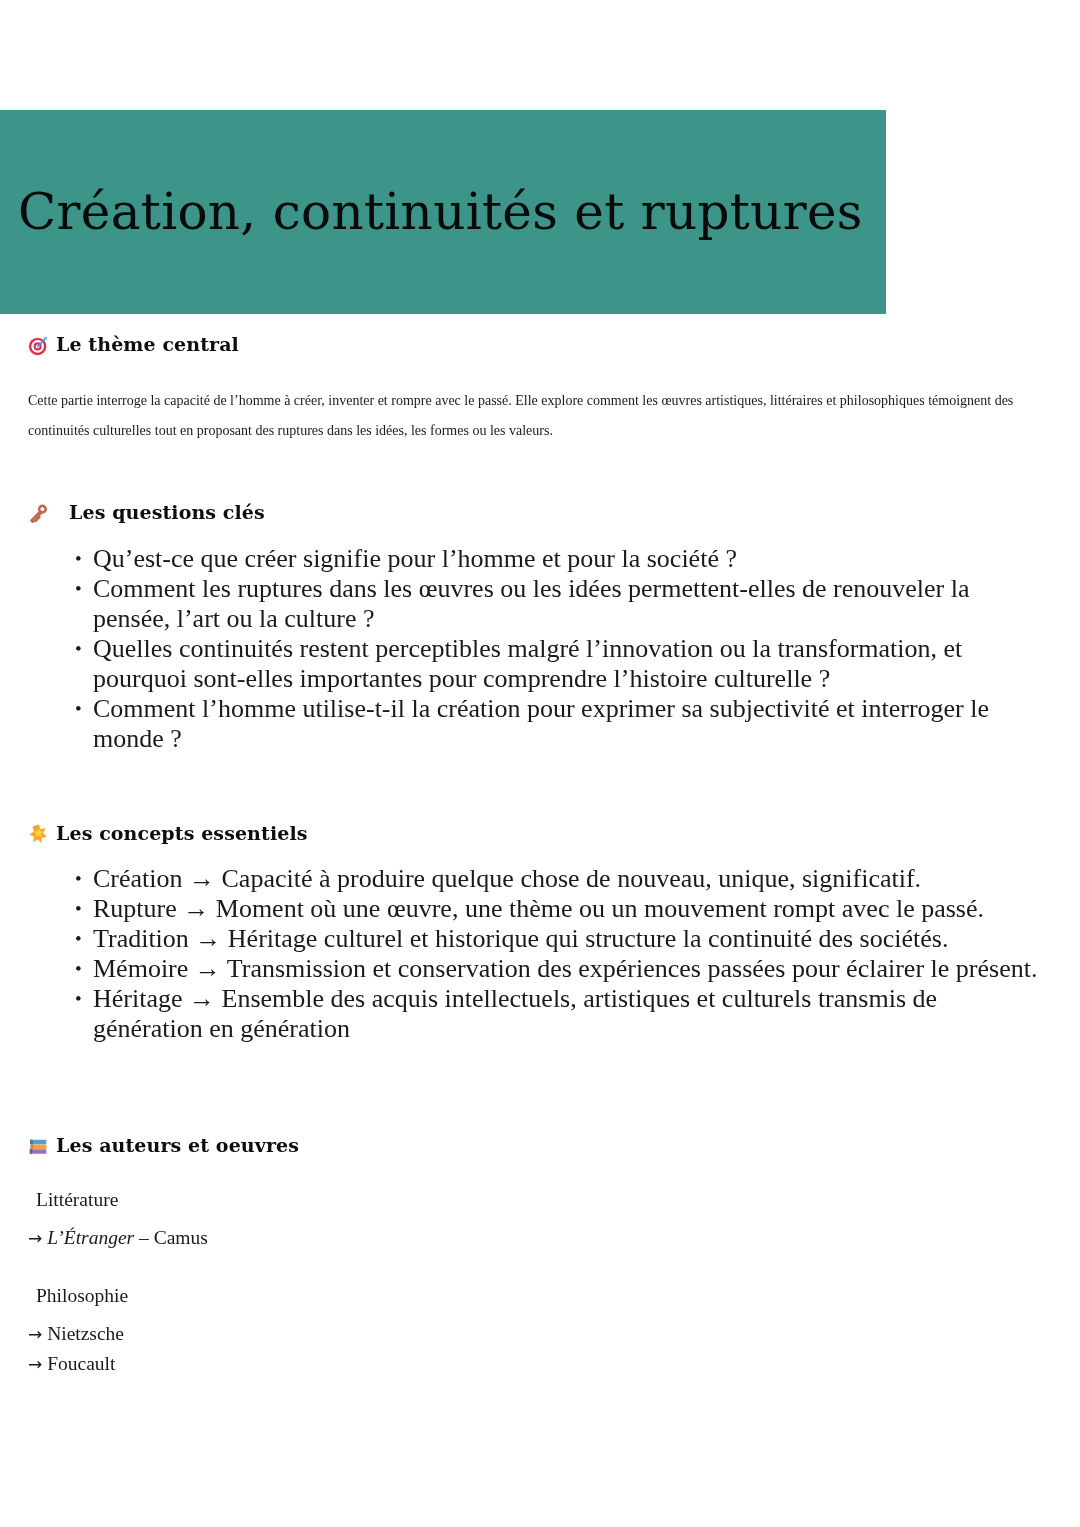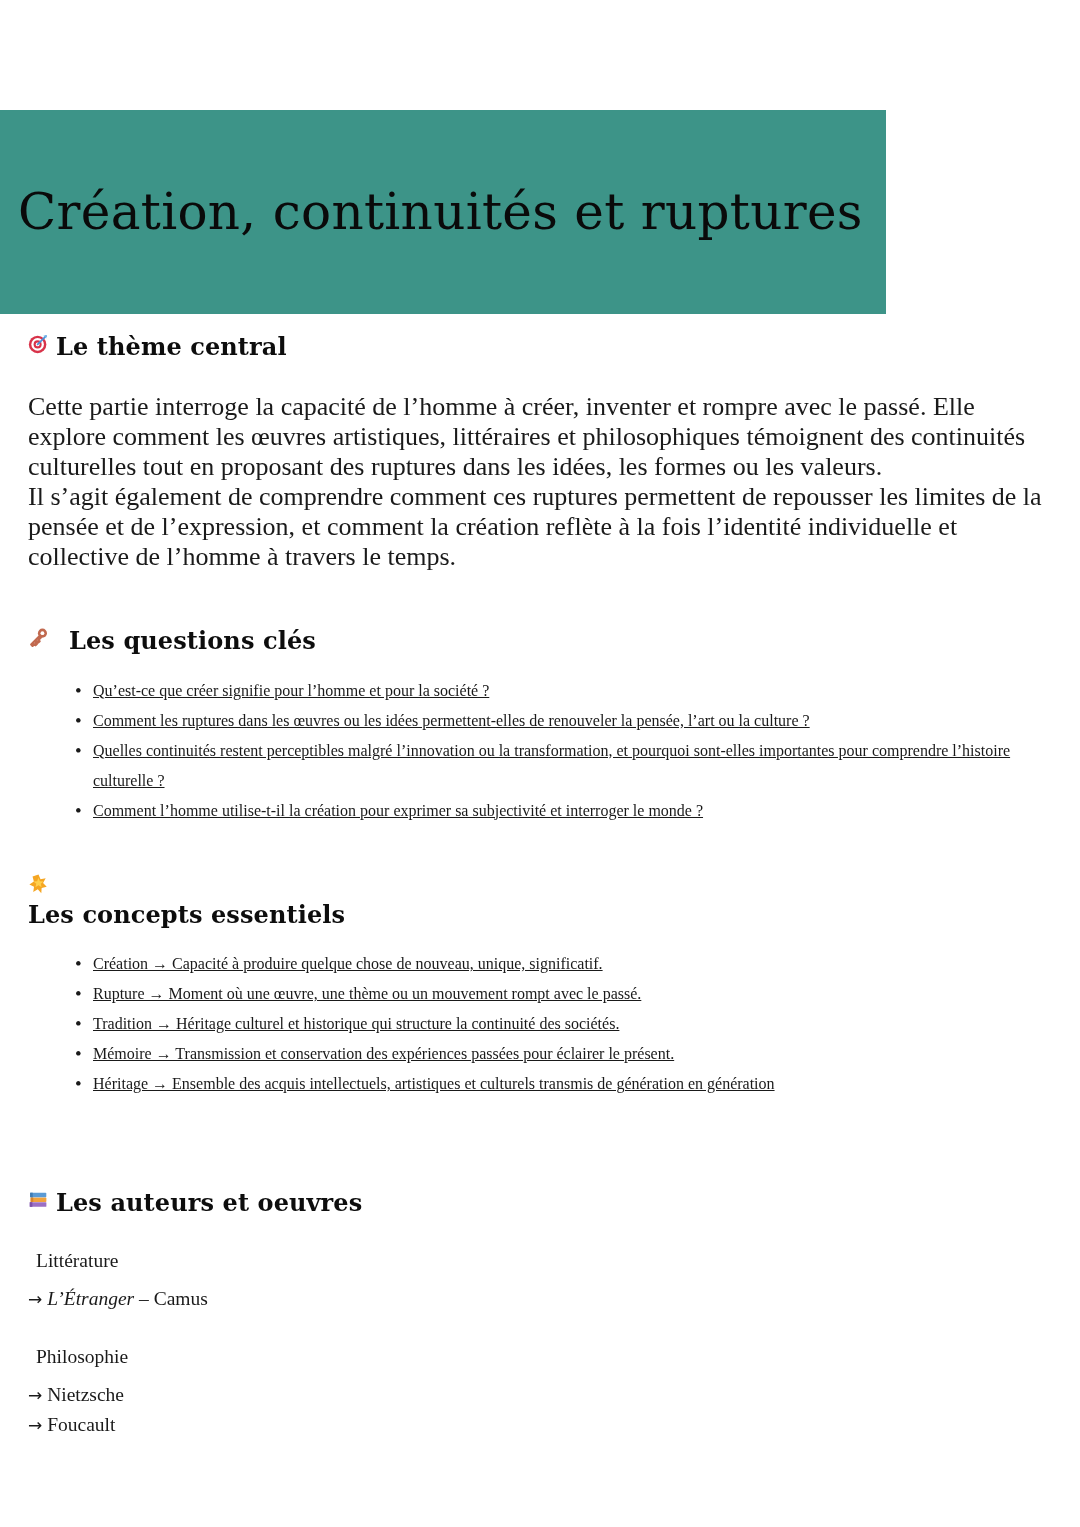--- a/index.html
+++ b/index.html
@@ -52,70 +52,69 @@
     position: absolute;
     left: 0;
     top: 314px;
     width: 1080px;
     padding: 0 28px;
     box-sizing: border-box;
   }
 
   .section-head {
     display: flex;
-    align-items: flex-start;
+    align-items: flex-end;
     gap: 7px;
     margin: 0;
     padding: 0;
     font-family: "DejaVu Serif", "Liberation Serif", serif;
     font-weight: bold;
-    font-size: 24px;
+    font-size: 19px;
     line-height: 1.2;
     color: #0d0d0d;
     letter-spacing: 0.1px;
   }
   .section-head .emoji {
     font-size: 19px;
     line-height: 1;
     display: inline-block;
     width: 21px;
     height: 21px;
     flex: 0 0 21px;
   }
   .section-head .emoji svg { display:block; width:21px; height:21px; }
 
   .head-theme   { margin-top: 19px; }
   .head-quest   { margin-top: 55px; gap: 20px; }
-  .head-concept { margin-top: 47px; flex-direction: column; }
+  .head-concept { margin-top: 68px; }
   .head-auth    { margin-top: 90px; }
 
   p.para {
     margin: 0;
-    font-size: 26px;
+    font-size: 14px;
     line-height: 30px;
     color: #1a1a1a;
     max-width: 1026px;
   }
   .para-block { margin-top: 30px; }
   .para-block p + p { margin-top: 0; }
 
   ul.bullets {
     margin: 20px 0 0 0;
     padding: 0 0 0 47px;
     list-style: none;
     max-width: 1030px;
   }
   ul.bullets li {
     position: relative;
-    font-size: 16px;
+    font-size: 26px;
     line-height: 30px;
     color: #1a1a1a;
     margin: 0 0 0 0;
     padding-left: 18px;
-    text-decoration: underline;
   }
   ul.bullets li::before {
     content: "\2022";
     position: absolute;
     left: 0;
     top: 0;
     font-size: 19px;
     line-height: 30px;
     color: #1a1a1a;
   }
@@ -154,21 +153,20 @@
           <circle cx="11" cy="13" r="2.2" fill="#ffffff"></circle>
           <path d="M11 13 L20.5 3.5" stroke="#4a90d9" stroke-width="2" stroke-linecap="round" fill="none"></path>
           <path d="M17.5 3 L21.5 2.2 L20.8 6.2 Z" fill="#6fb3e8"></path>
         </svg>
       </span>
       <span>Le thème central</span>
     </div>
 
     <div class="para-block">
       <p class="para">Cette partie interroge la capacité de l’homme à créer, inventer et rompre avec le passé. Elle explore comment les œuvres artistiques, littéraires et philosophiques témoignent des continuités culturelles tout en proposant des ruptures dans les idées, les formes ou les valeurs.</p>
-      <p class="para">Il s’agit également de comprendre comment ces ruptures permettent de repousser les limites de la pensée et de l’expression, et comment la création reflète à la fois l’identité individuelle et collective de l’homme à travers le temps.</p>
     </div>
 
     <div class="section-head head-quest">
       <span class="emoji">
         <svg viewBox="0 0 24 24" xmlns="http://www.w3.org/2000/svg">
           <circle cx="16.5" cy="7" r="5.2" fill="#c1694f"></circle>
           <circle cx="16.5" cy="7" r="2.2" fill="#ffffff"></circle>
           <path d="M13.2 10.4 L3.6 20 L5.2 21.6 L7.2 19.6 L8.6 21 L10.2 19.4 L8.8 18 L10.4 16.4 L11.8 17.8 L13.4 16.2 L12 14.8 L14.8 12" stroke="#c1694f" stroke-width="2.4" fill="none" stroke-linecap="round" stroke-linejoin="round"></path>
         </svg>
       </span>

